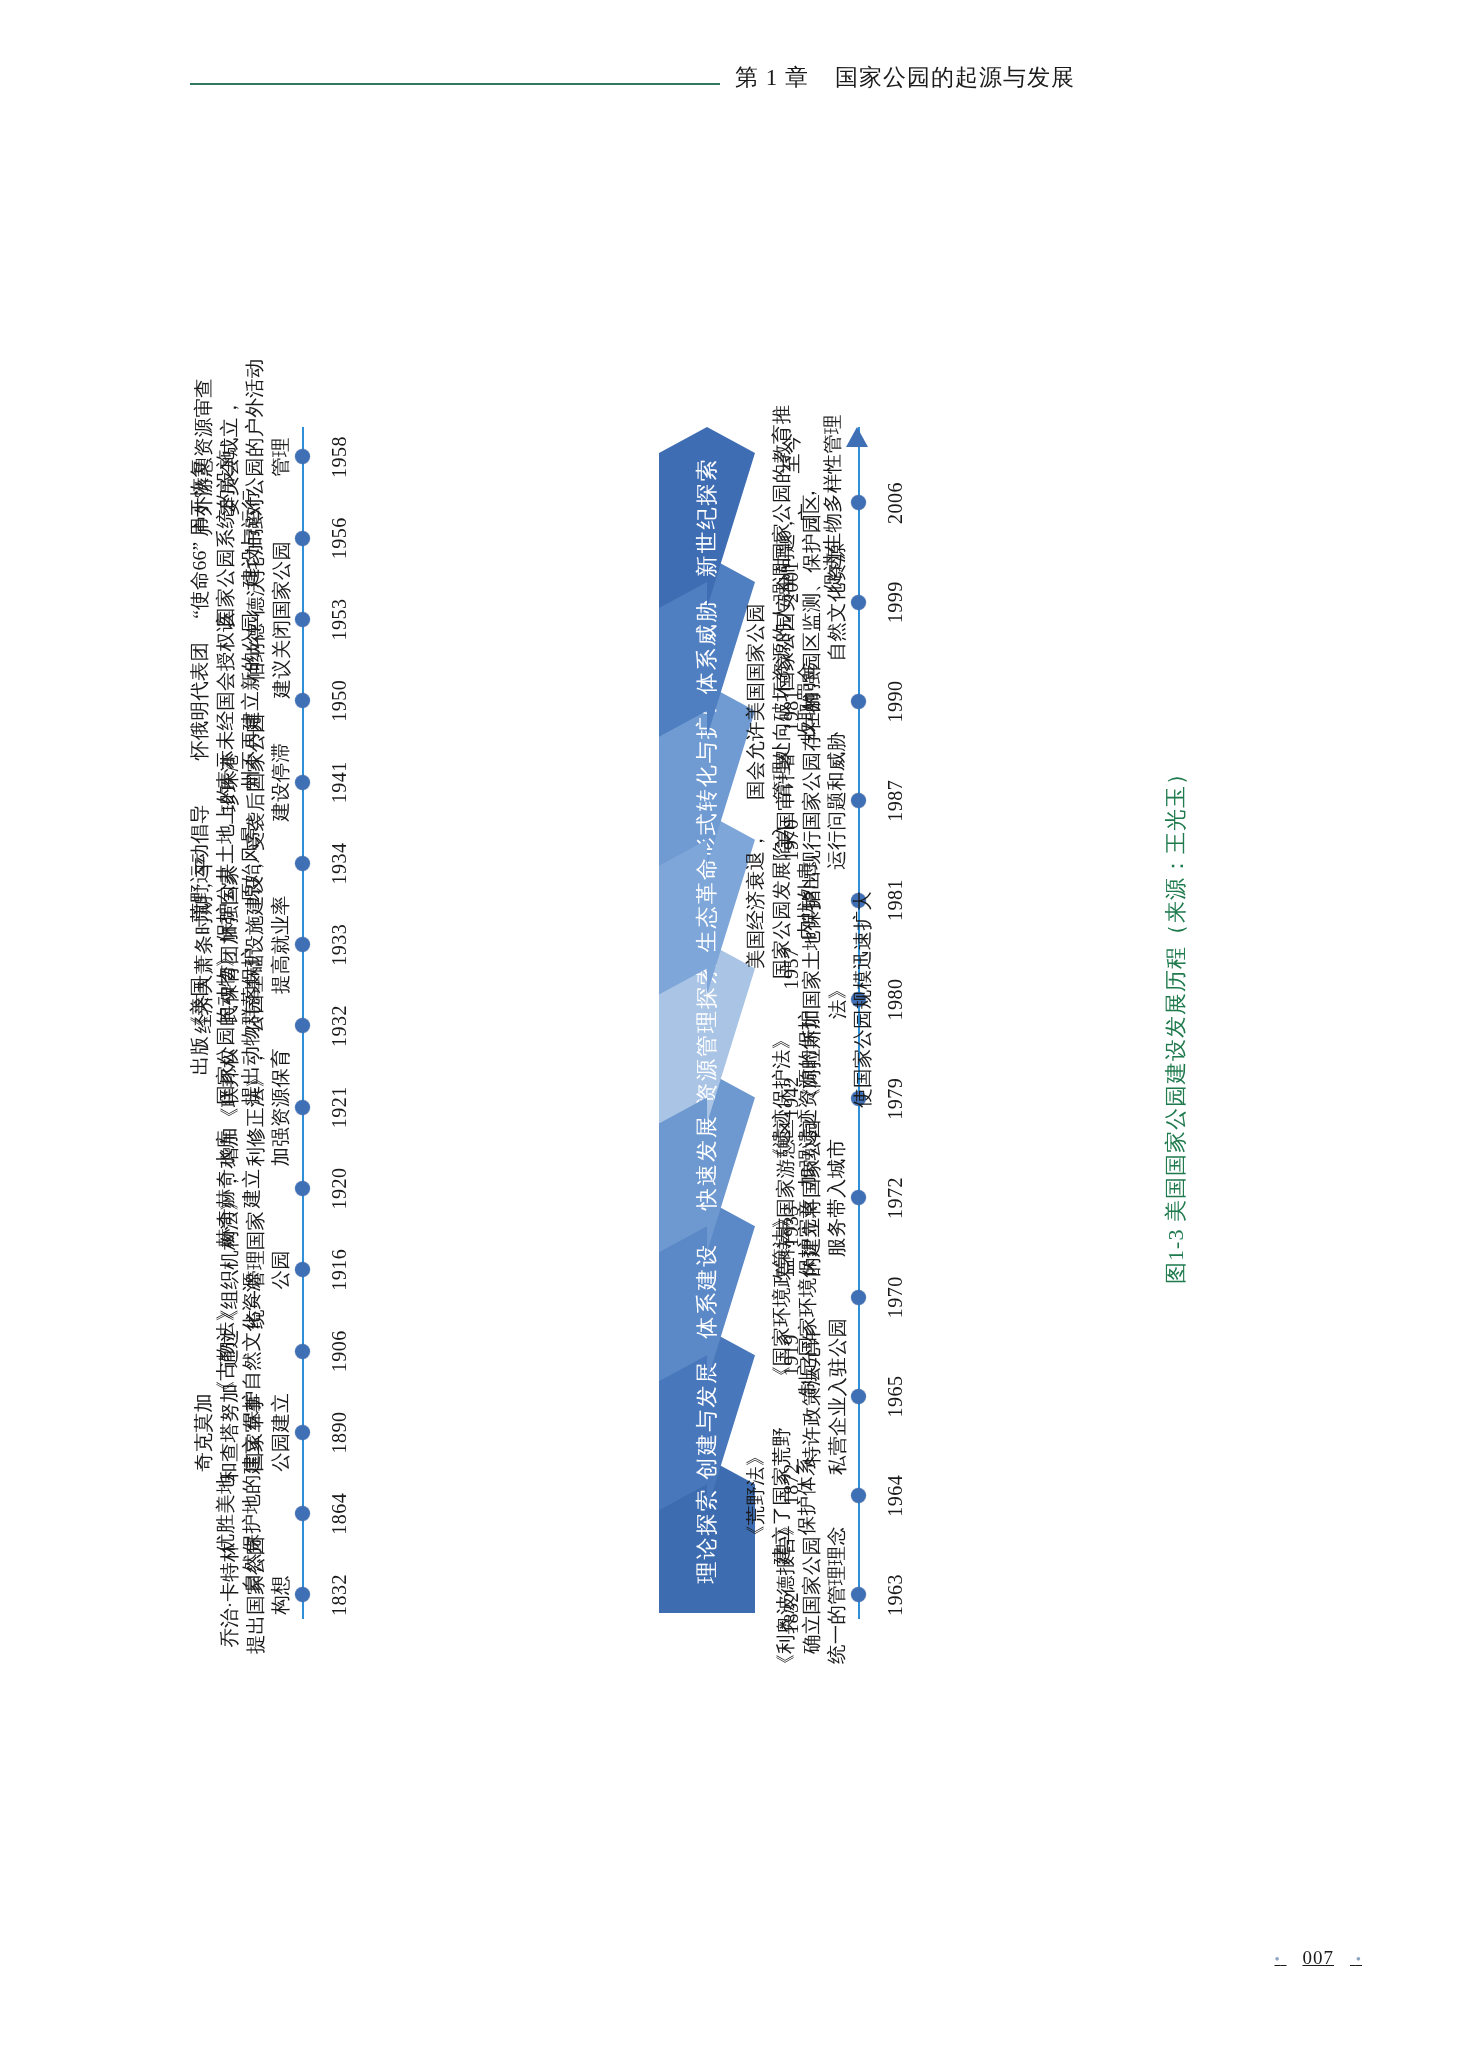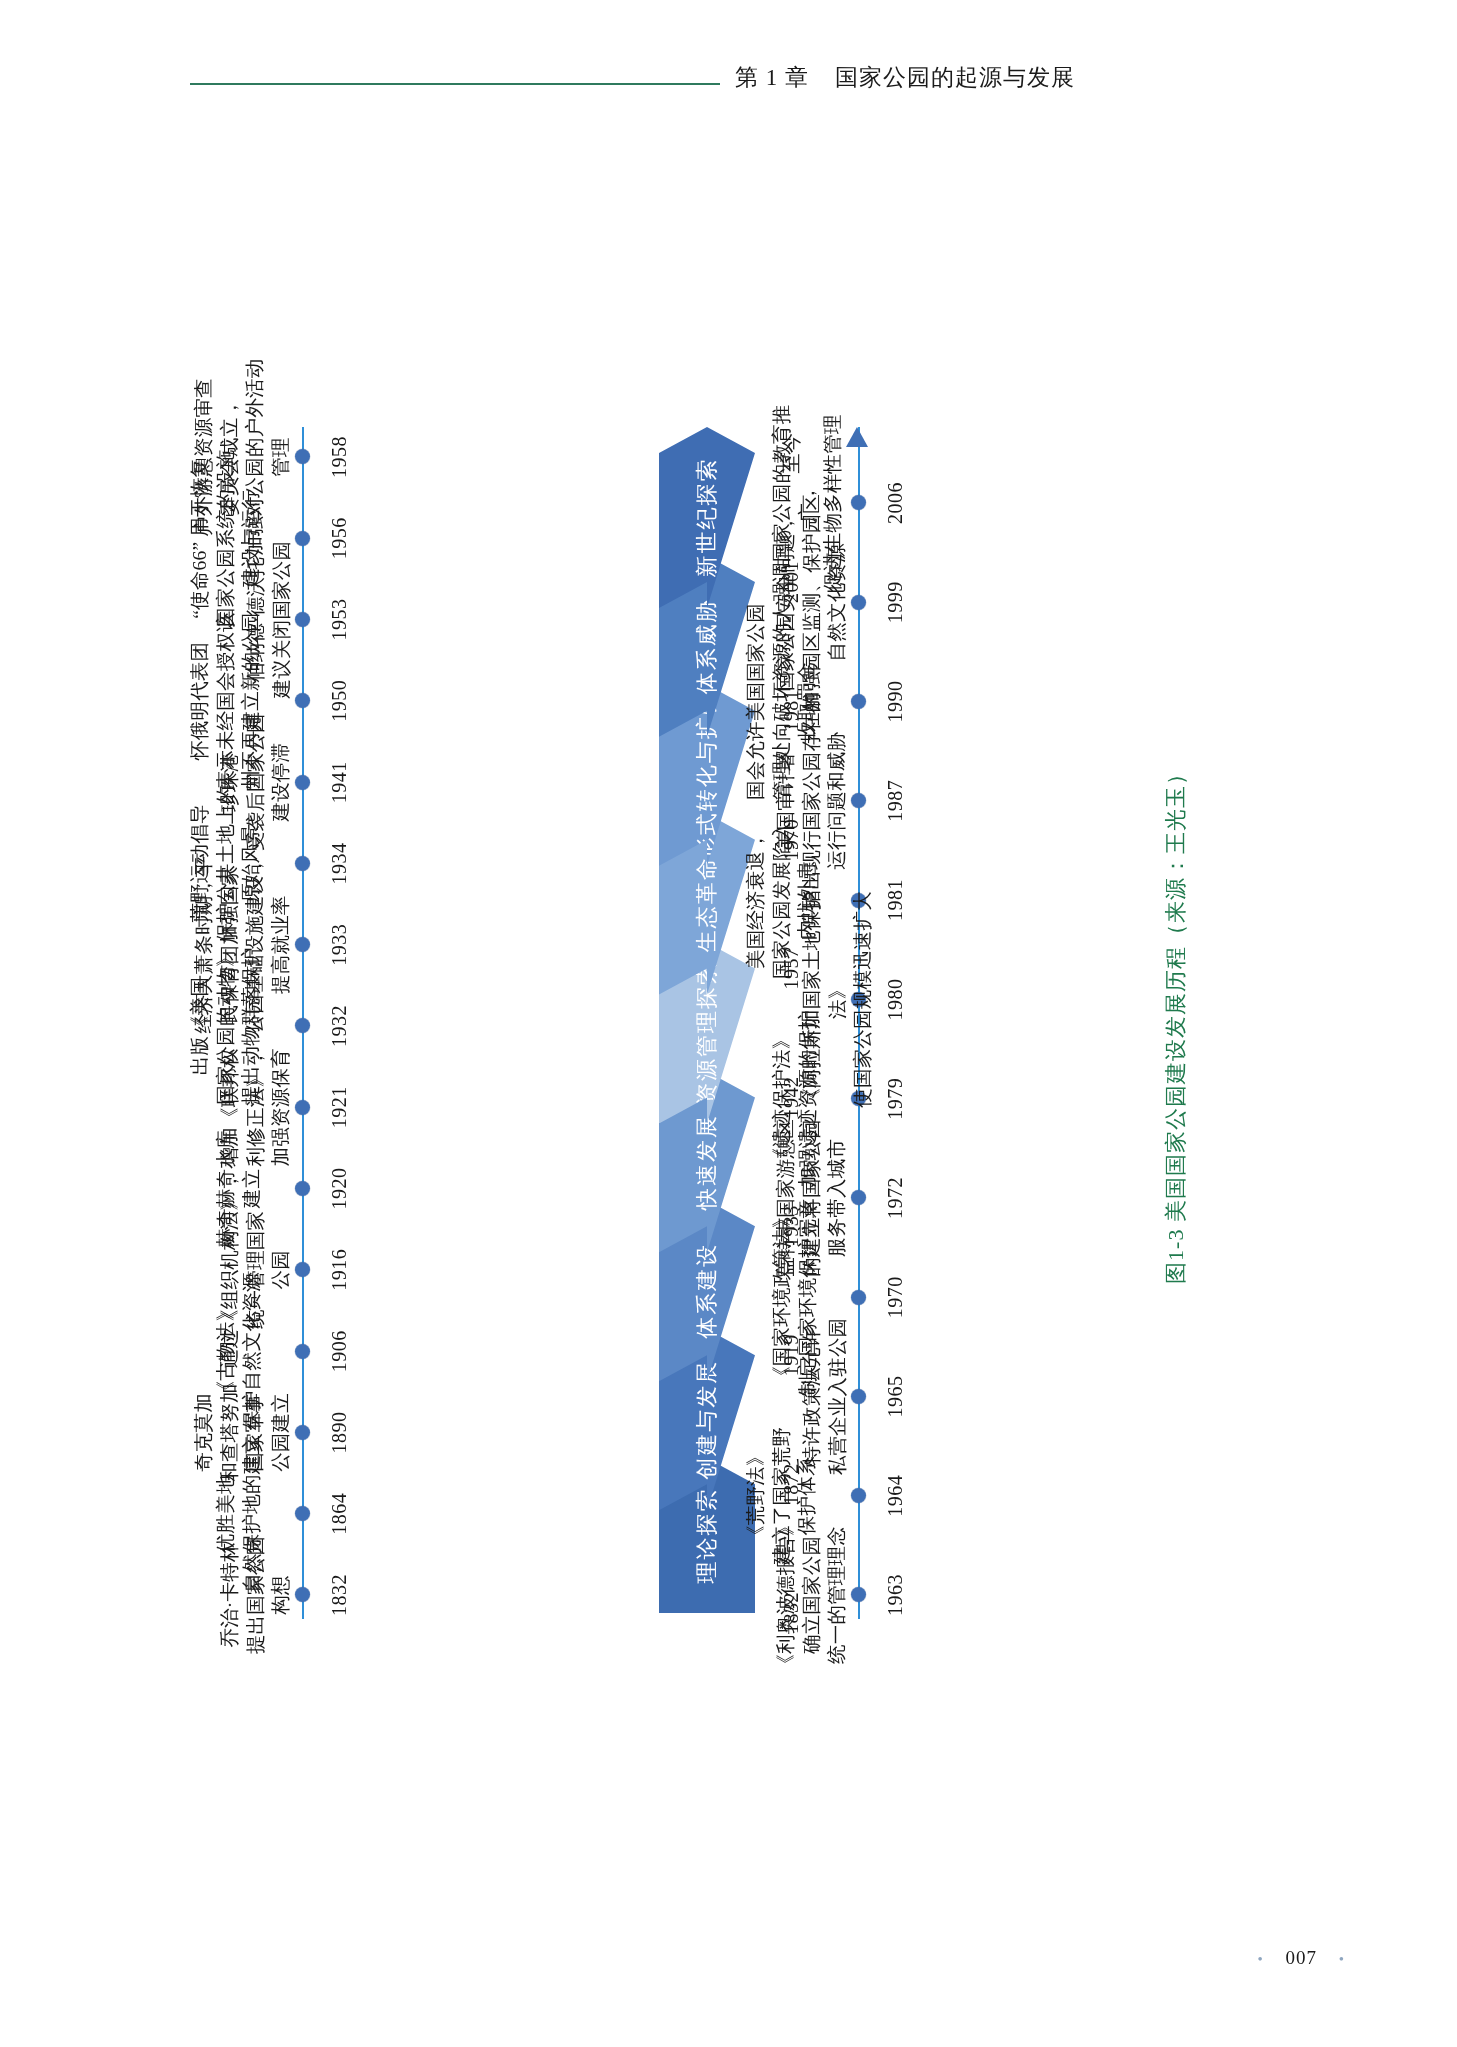--- a/index.html
+++ b/index.html
@@ -21,23 +21,24 @@
   }
   #runhead .txt{
     position:absolute; left:735px; top:0px;
     font-size:23px; color:#1a1a1a; letter-spacing:1px;
     white-space:nowrap;
   }
   #runhead .chap{margin-right:26px;}
 
   
   #folio{
-    position:absolute; right:112px; bottom:78px;
+    position:absolute; right:95px; bottom:78px;
     font-size:19px; color:#1a1a1a; letter-spacing:1px;
     white-space:nowrap;
+    text-decoration:underline;
   }
   #folio .dot{color:#8fa6c0; font-size:15px;}
 
   
   
   
   #figwrap{
     position:absolute;
     left:728px; top:1023px;            
     width:1260px; height:1050px;       

